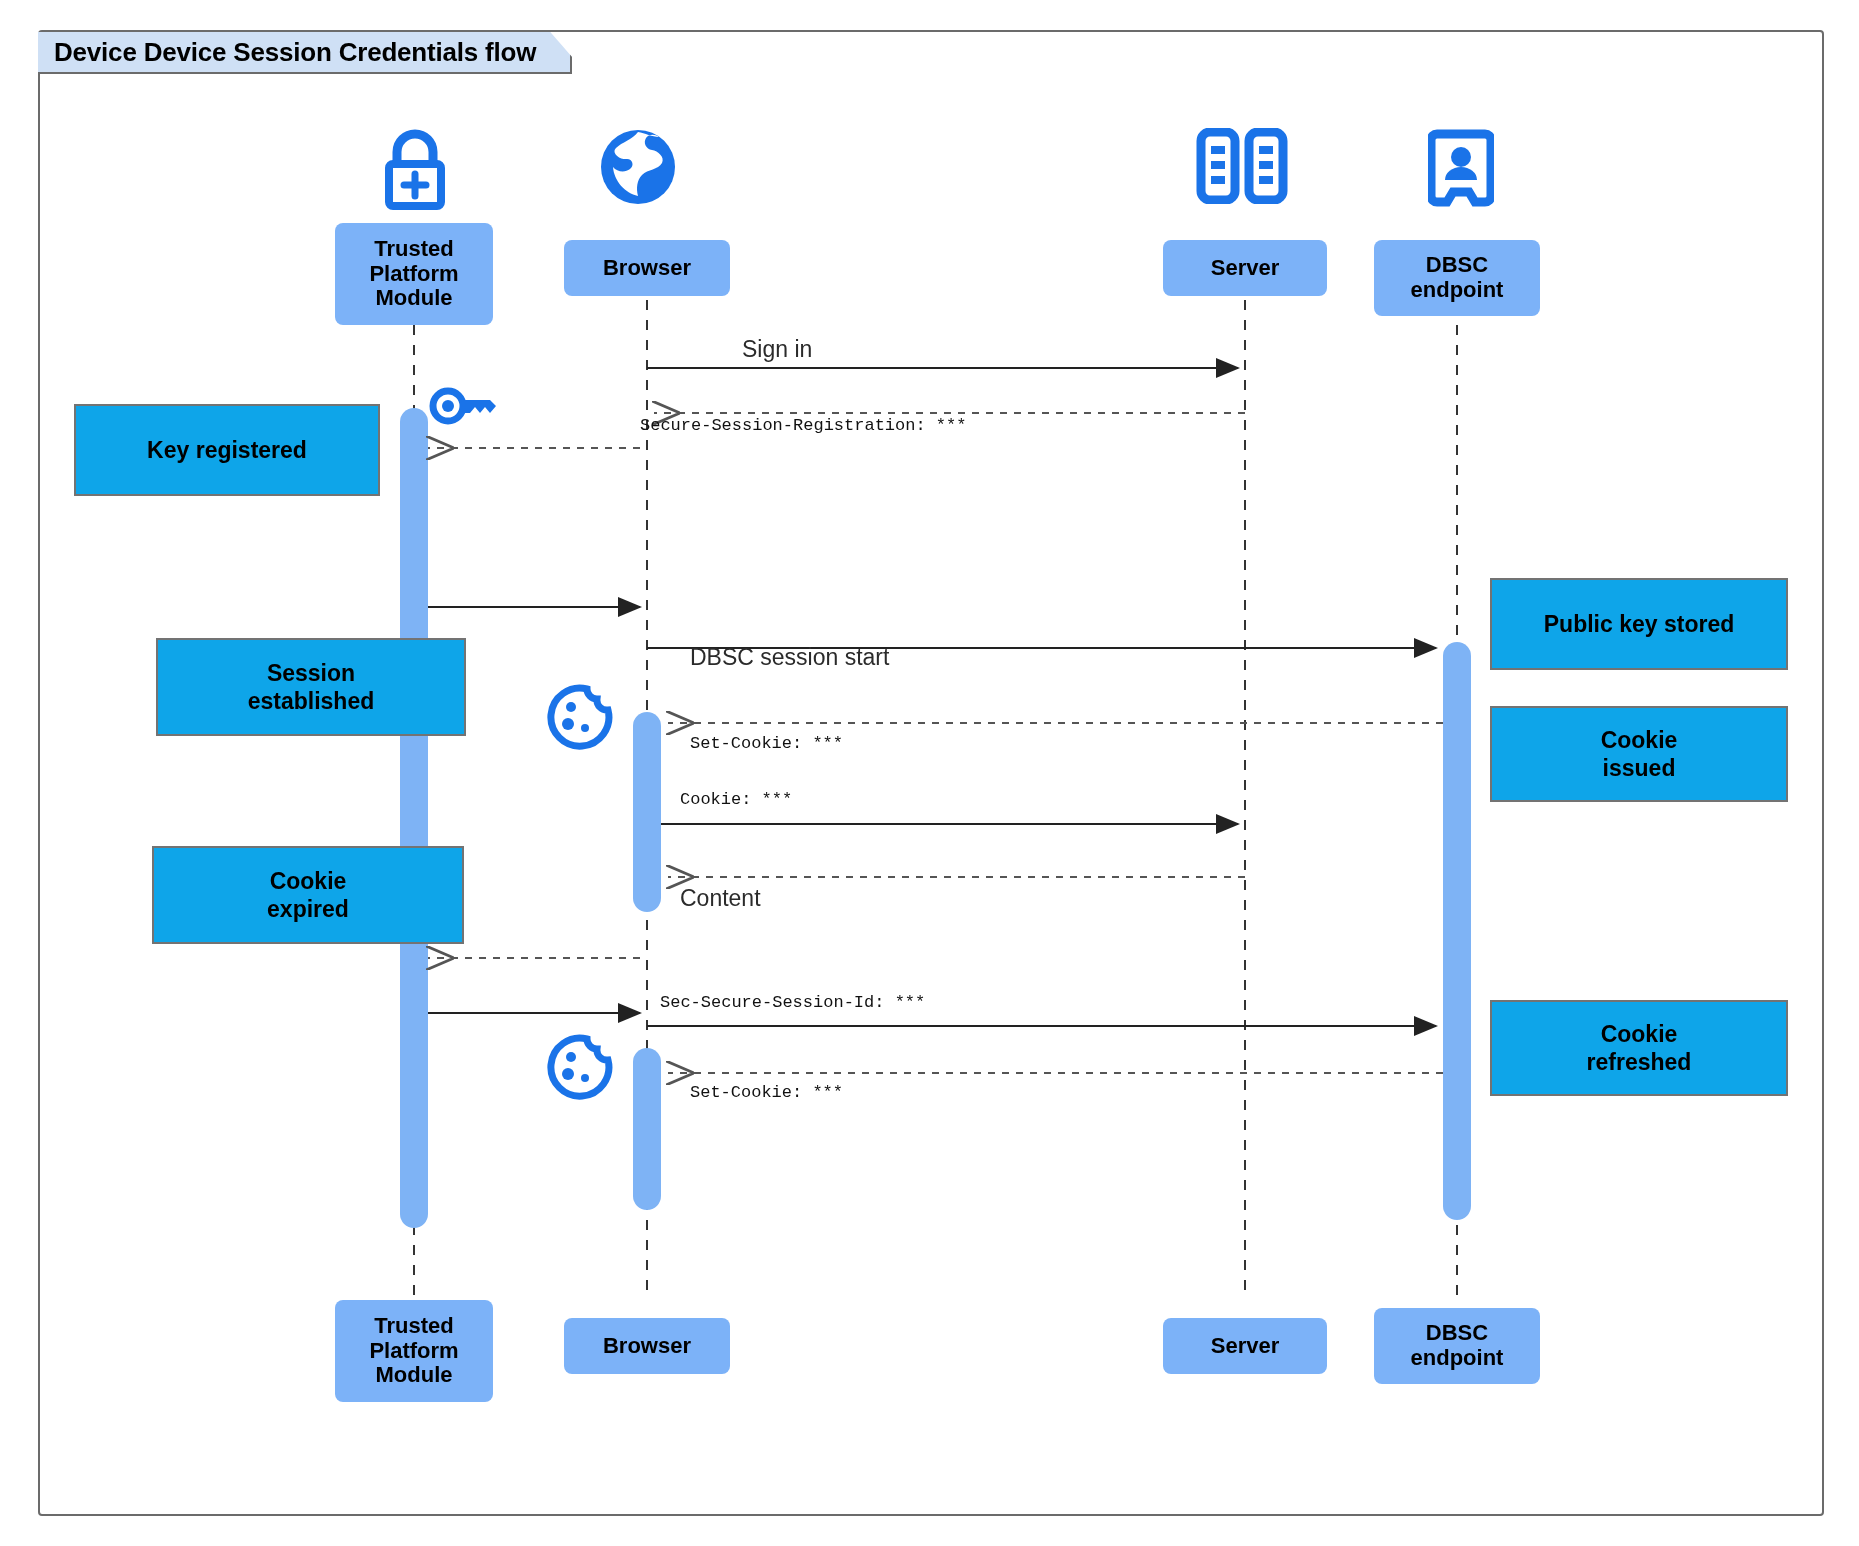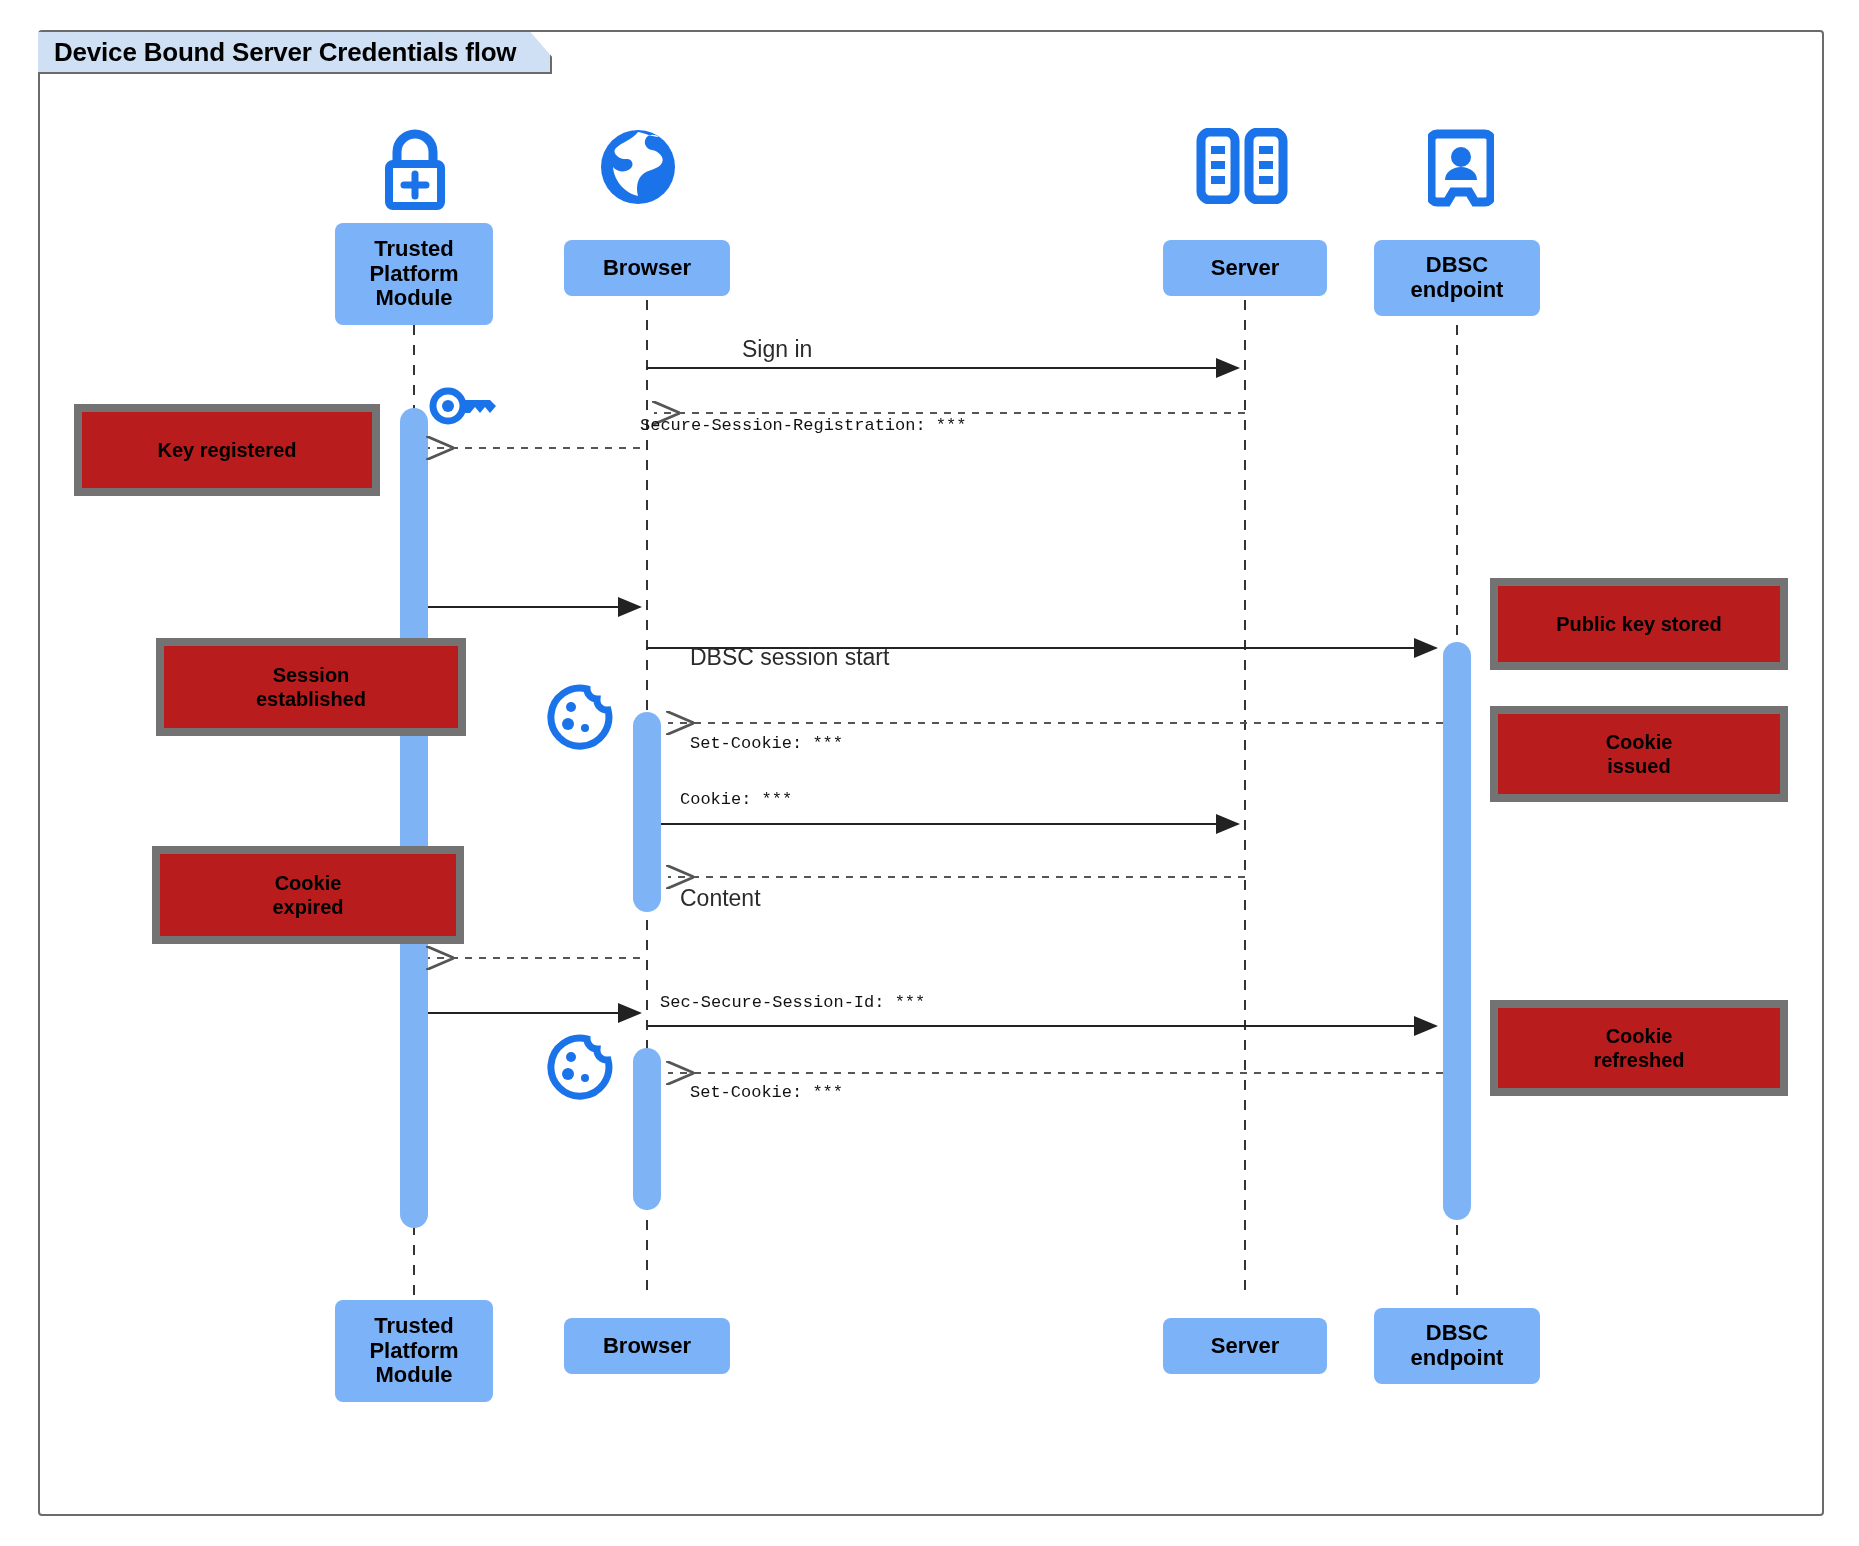--- a/index.html
+++ b/index.html
@@ -54,26 +54,26 @@
     align-items:center;
     justify-content:center;
     text-align:center;
     box-sizing:border-box;
     padding:6px 10px;
     white-space:pre-line;
   }
   
   .note{
     position:absolute;
-    background:#b91c1c;
-    border:8px solid #737373;
+    background:#0ea5e9;
+    border:2px solid #737373;
     box-sizing:border-box;
     color:#000;
     font-weight:bold;
-    font-size:20px;
+    font-size:23px;
     line-height:1.22;
     display:flex;
     align-items:center;
     justify-content:center;
     text-align:center;
     white-space:pre-line;
     z-index:5;
   }
   
   .msg{
@@ -89,21 +89,21 @@
   
   .icon{position:absolute;z-index:6;}
 </style>
 </head>
 <body>
 
 <div id="canvas">
 
   <div class="frame"></div>
   <div class="frame-tab">
-    <span>Device Bound Server Credentials flow</span>
+    <span>Device Device Session Credentials flow</span>
   </div>
 
   <svg class="layer" viewBox="0 0 1859 1546">
     <defs>
       <marker id="solidhead" viewBox="0 0 12 10" refX="11" refY="5" markerWidth="12" markerHeight="10" orient="auto-start-reverse">
         <path d="M0,0 L12,5 L0,10 z" fill="#222"></path>
       </marker>
       <marker id="openhead" viewBox="0 0 14 12" refX="13" refY="6" markerWidth="14" markerHeight="12" orient="auto-start-reverse">
         <path d="M0,6 L14,0 M0,6 L14,12" fill="none" stroke="#555" stroke-width="1.4"></path>
       </marker>

